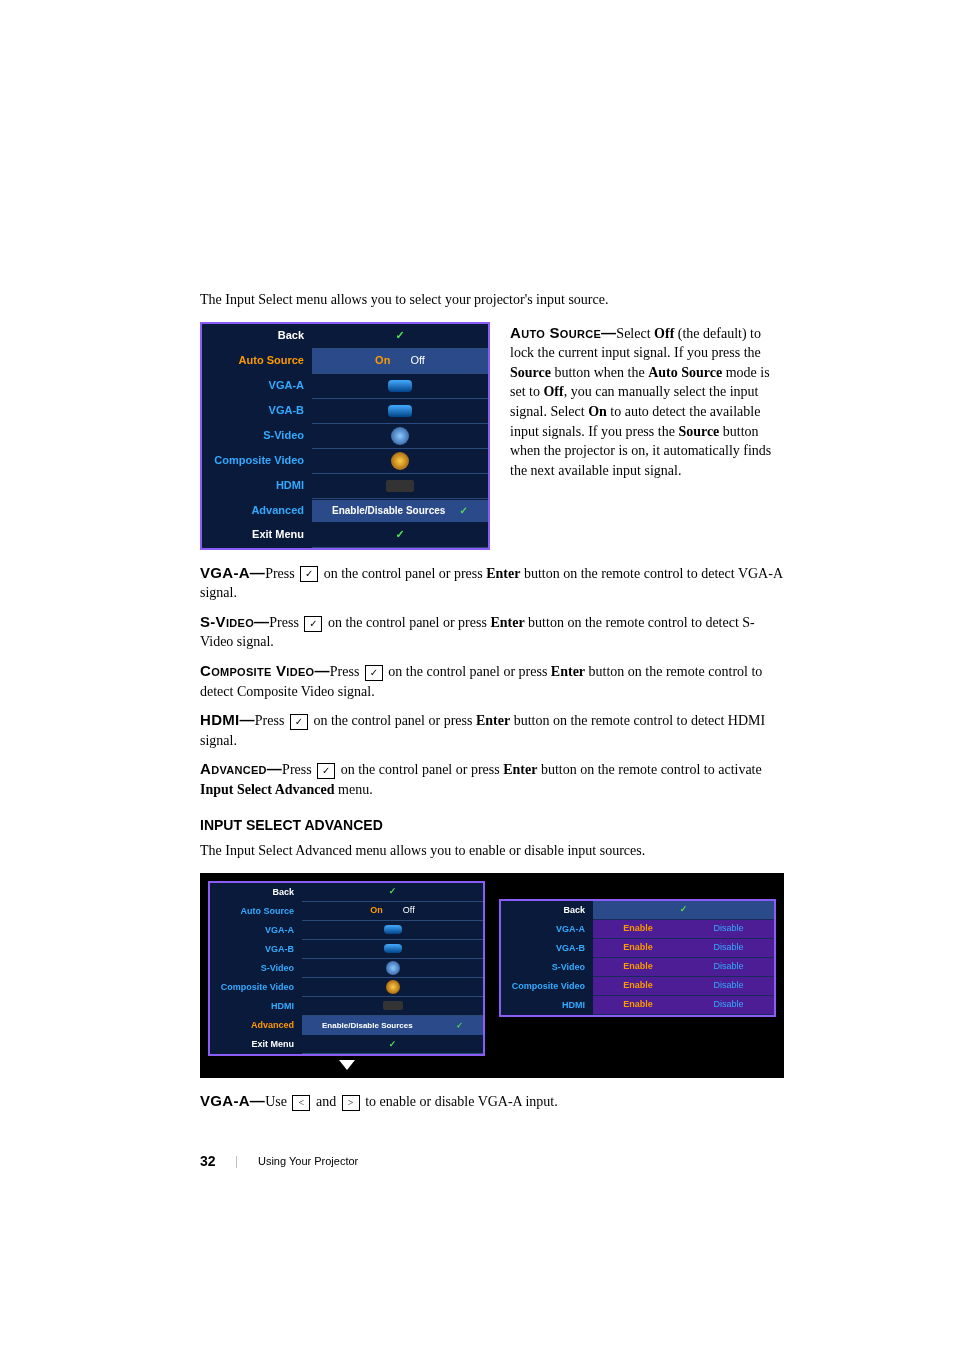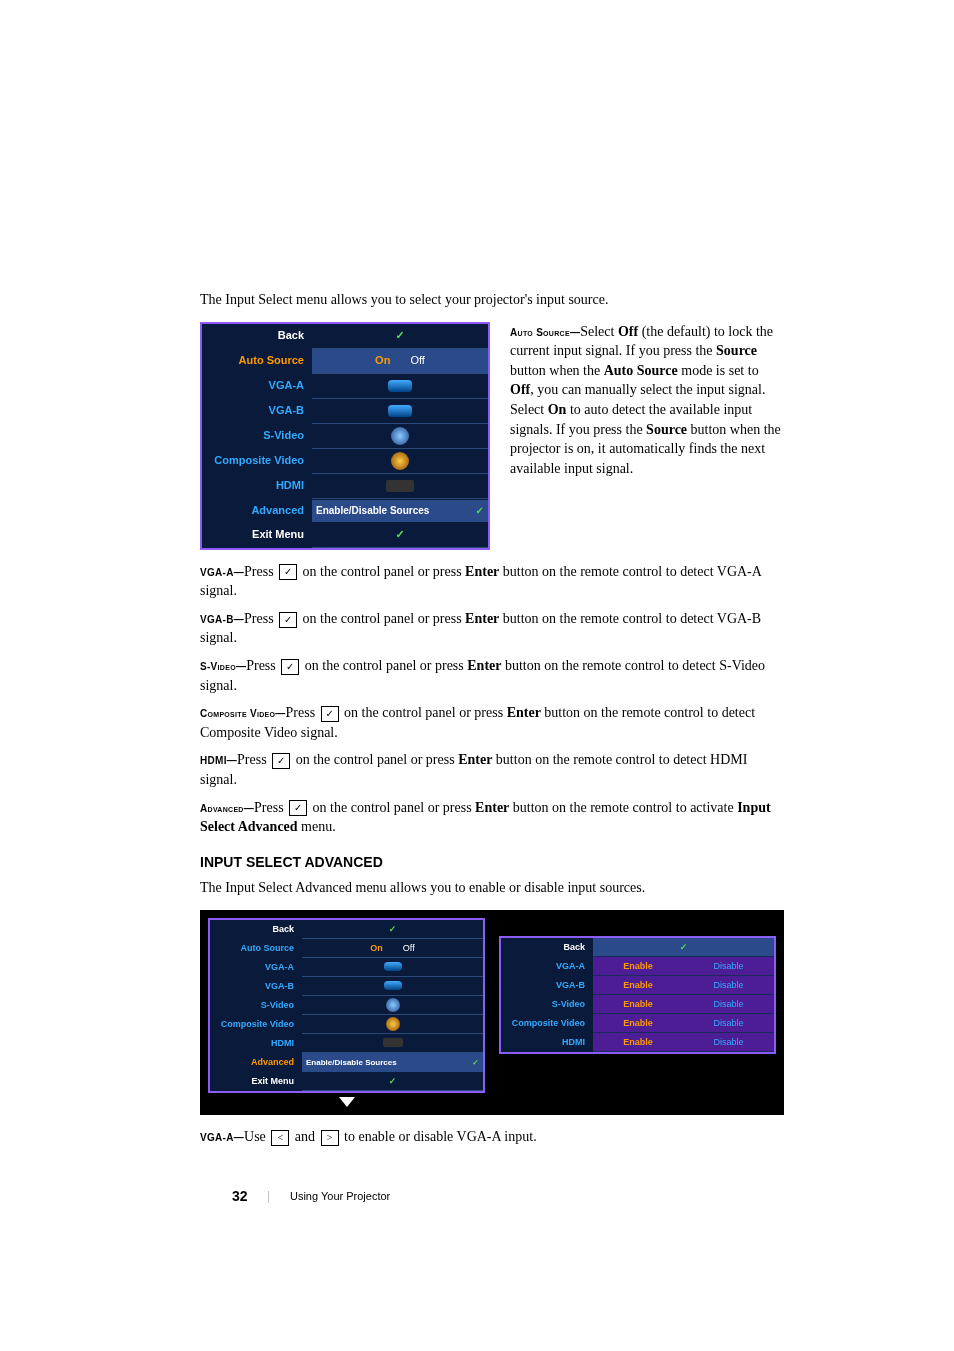--- a/index.html
+++ b/index.html
@@ -37,21 +37,21 @@
     }
     .side-text {
       flex: 1;
     }
     .para {
       margin: 0 0 8px 0;
     }
     .label-bold {
       font-family: Arial, Helvetica, sans-serif;
       font-weight: bold;
-      font-size: 10px;
+      font-size: 15px;
       letter-spacing: 0.3px;
     }
     .label-caps {
       font-variant: small-caps;
     }
     .bold-serif {
       font-weight: bold;
     }
     .icon-box {
       display: inline-flex;
@@ -128,21 +128,21 @@
     .osd-icon-hdmi {
       width: 28px; height: 12px;
       background: #333;
       border-radius: 2px;
     }
     .osd-enable-row {
       background: #2a4a8a;
       color: #fff;
       font-weight: bold;
       font-size: 10px;
-      padding: 4px 4px;
+      padding: 4px 20px;
       display: flex;
       justify-content: space-between;
       align-items: flex-start;
     }
     
     .osd-pair {
       display: flex;
       gap: 14px;
       background: #000;
       padding: 8px;
@@ -170,21 +170,20 @@
       border-right: 8px solid transparent;
       border-top: 10px solid #fff;
       margin: 4px auto 0;
     }
     .footer {
       margin-top: 40px;
       display: flex;
       align-items: center;
       gap: 20px;
       font-size: 12px;
-      margin-left: 32px;
     }
     .page-num {
       font-family: Arial, sans-serif;
       font-weight: bold;
       font-size: 14px;
     }
     .footer-sep {
       color: #999;
     }
     .footer-text {
@@ -262,23 +261,20 @@
     </div>
     <div class="side-text">
       <span class="label-bold label-caps">Auto Source—</span><span>Select <span class="bold-serif">Off</span> (the default) to lock the current input signal. If you press the <span class="bold-serif">Source</span> button when the <span class="bold-serif">Auto Source</span> mode is set to <span class="bold-serif">Off</span>, you can manually select the input signal. Select <span class="bold-serif">On</span> to auto detect the available input signals. If you press the <span class="bold-serif">Source</span> button when the projector is on, it automatically finds the next available input signal.</span>
     </div>
   </div>
 
   <p class="para">
     <span class="label-bold">VGA-A—</span><span>Press </span><span class="icon-box">✓</span><span> on the control panel or press <span class="bold-serif">Enter</span> button on the remote control to detect VGA-A signal.</span>
   </p>
 
-  <p class="para">
-    <span class="label-bold">VGA-B—</span><span>Press </span><span class="icon-box">✓</span><span> on the control panel or press <span class="bold-serif">Enter</span> button on the remote control to detect VGA-B signal.</span>
-  </p>
 
   <p class="para">
     <span class="label-bold label-caps">S-Video—</span><span>Press </span><span class="icon-box">✓</span><span> on the control panel or press <span class="bold-serif">Enter</span> button on the remote control to detect S-Video signal.</span>
   </p>
 
   <p class="para">
     <span class="label-bold label-caps">Composite Video—</span><span>Press </span><span class="icon-box">✓</span><span> on the control panel or press <span class="bold-serif">Enter</span> button on the remote control to detect Composite Video signal.</span>
   </p>
 
   <p class="para">

